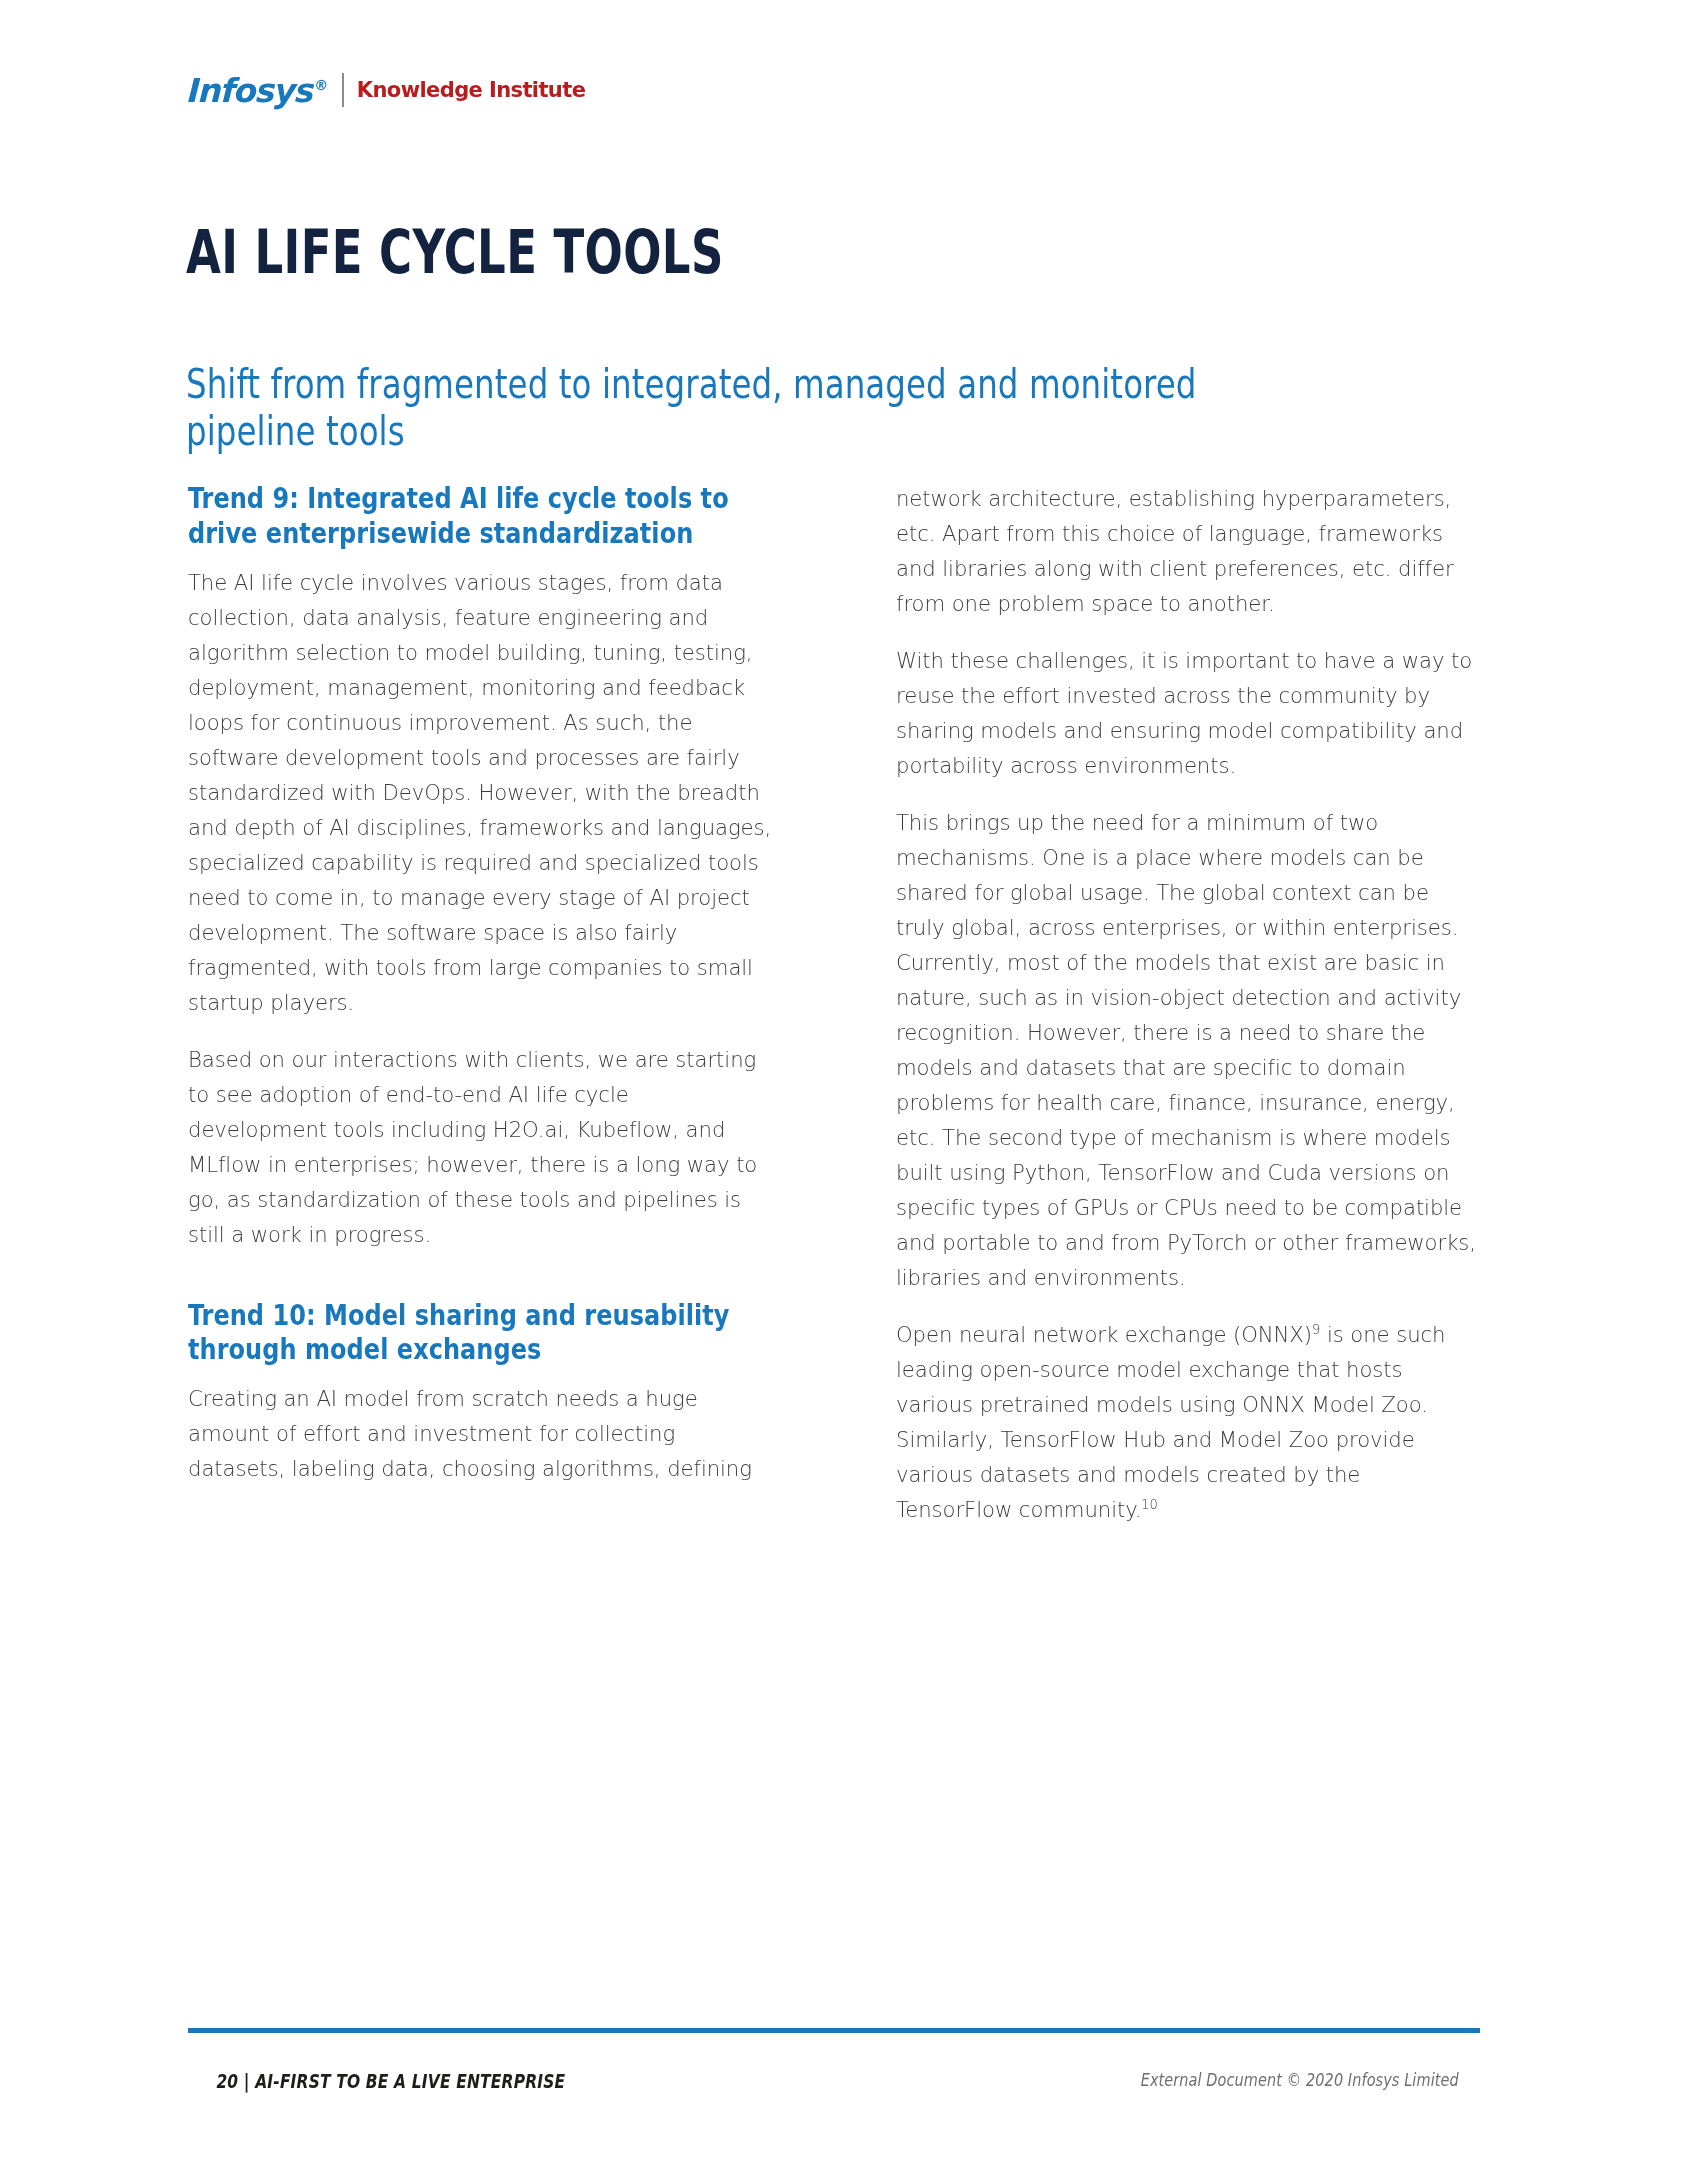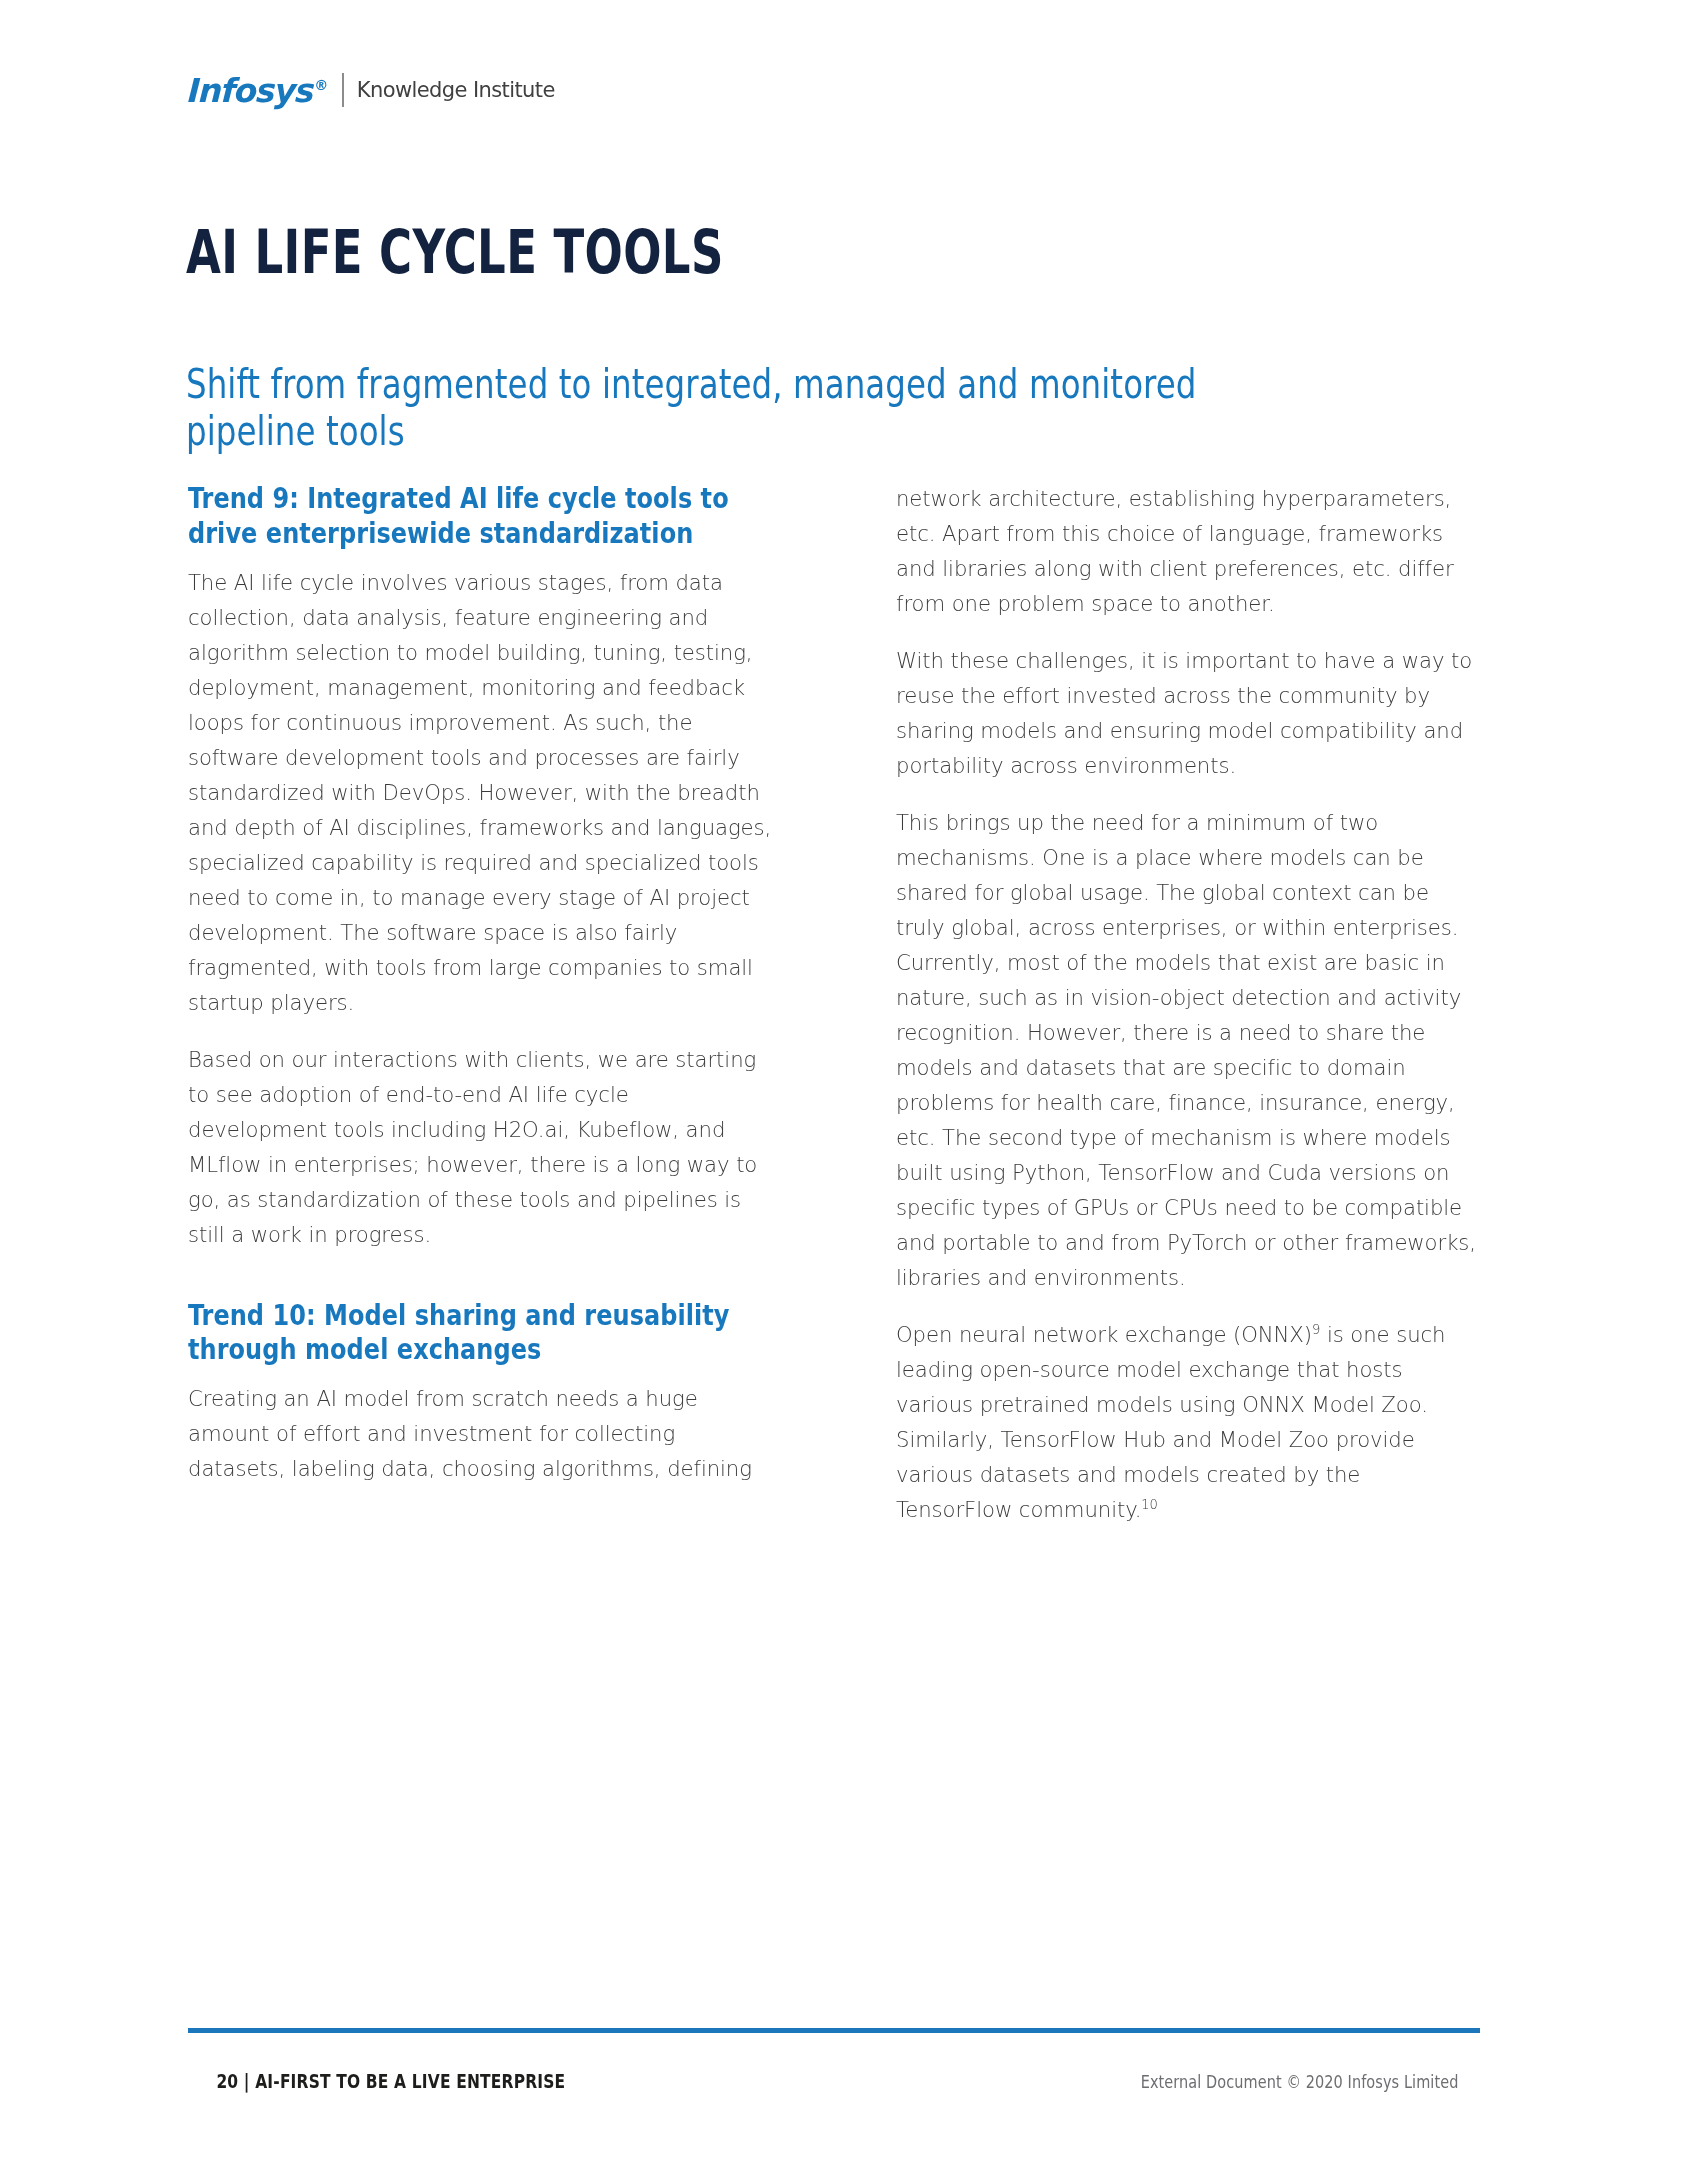--- a/index.html
+++ b/index.html
@@ -51,22 +51,22 @@
   .logo-divider {
     width: 2px;
     height: 34px;
     background: #8a8c8e;
     margin: 0 13px 0 15px;
     flex: none;
   }
   .logo-ki {
     font-family: "DejaVu Sans", sans-serif;
     font-size: 21px;
-    font-weight: 400;
-    color: #404040;
+    font-weight: 700;
+    color: #b91c1c;
     letter-spacing: -0.6px;
     line-height: 1;
     white-space: nowrap;
   }
 
   
   .doc-title {
     position: absolute;
     left: 186px;
     top: 180px;
@@ -153,21 +153,22 @@
     height: 5px;
     background: #1b76bb;
   }
   .footer {
     position: absolute;
     left: 188px;
     top: 2069px;
     width: 1292px;
     display: flex;
     justify-content: space-between;
-    align-items: center;
+    align-items: flex-start;
+    font-style: italic;
   }
   .footer-left {
     font-family: "DejaVu Sans Condensed", "Liberation Sans Narrow", "Liberation Sans", sans-serif;
     font-size: 20px;
     font-weight: 600;
     color: #1d1d1b;
     letter-spacing: 0.2px;
     white-space: nowrap;
     transform: scaleX(0.86);
     transform-origin: left baseline;

